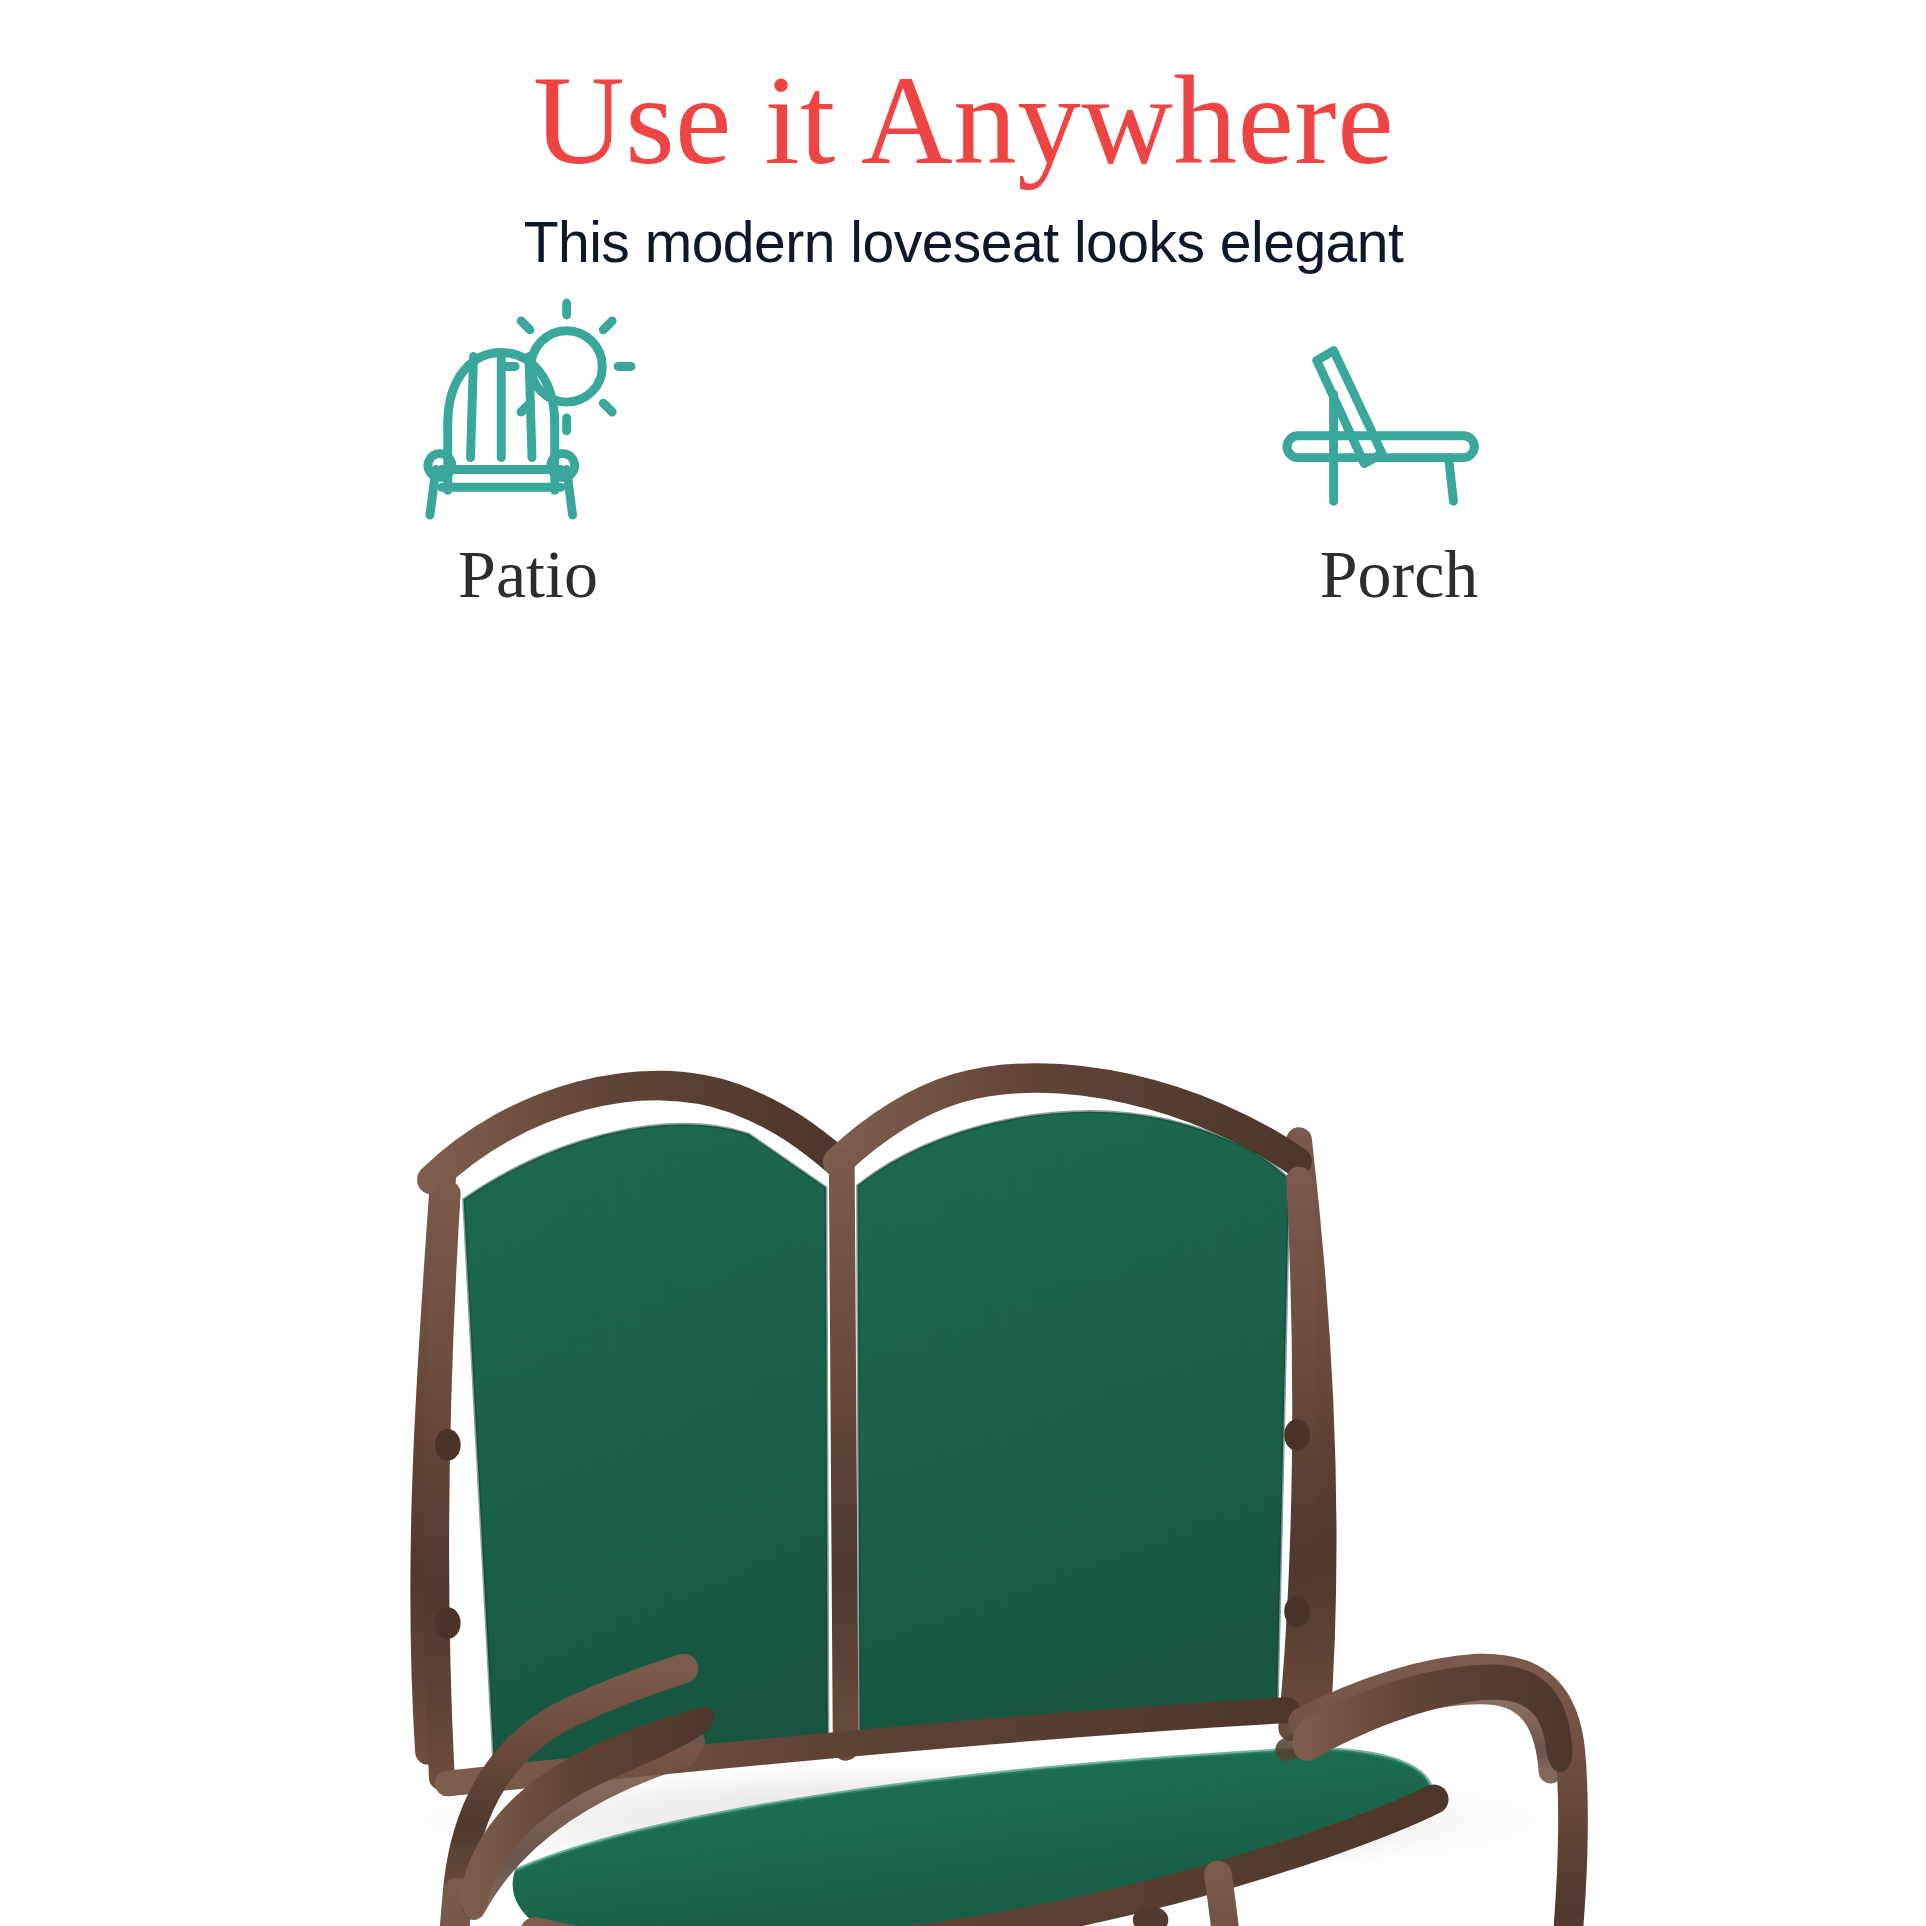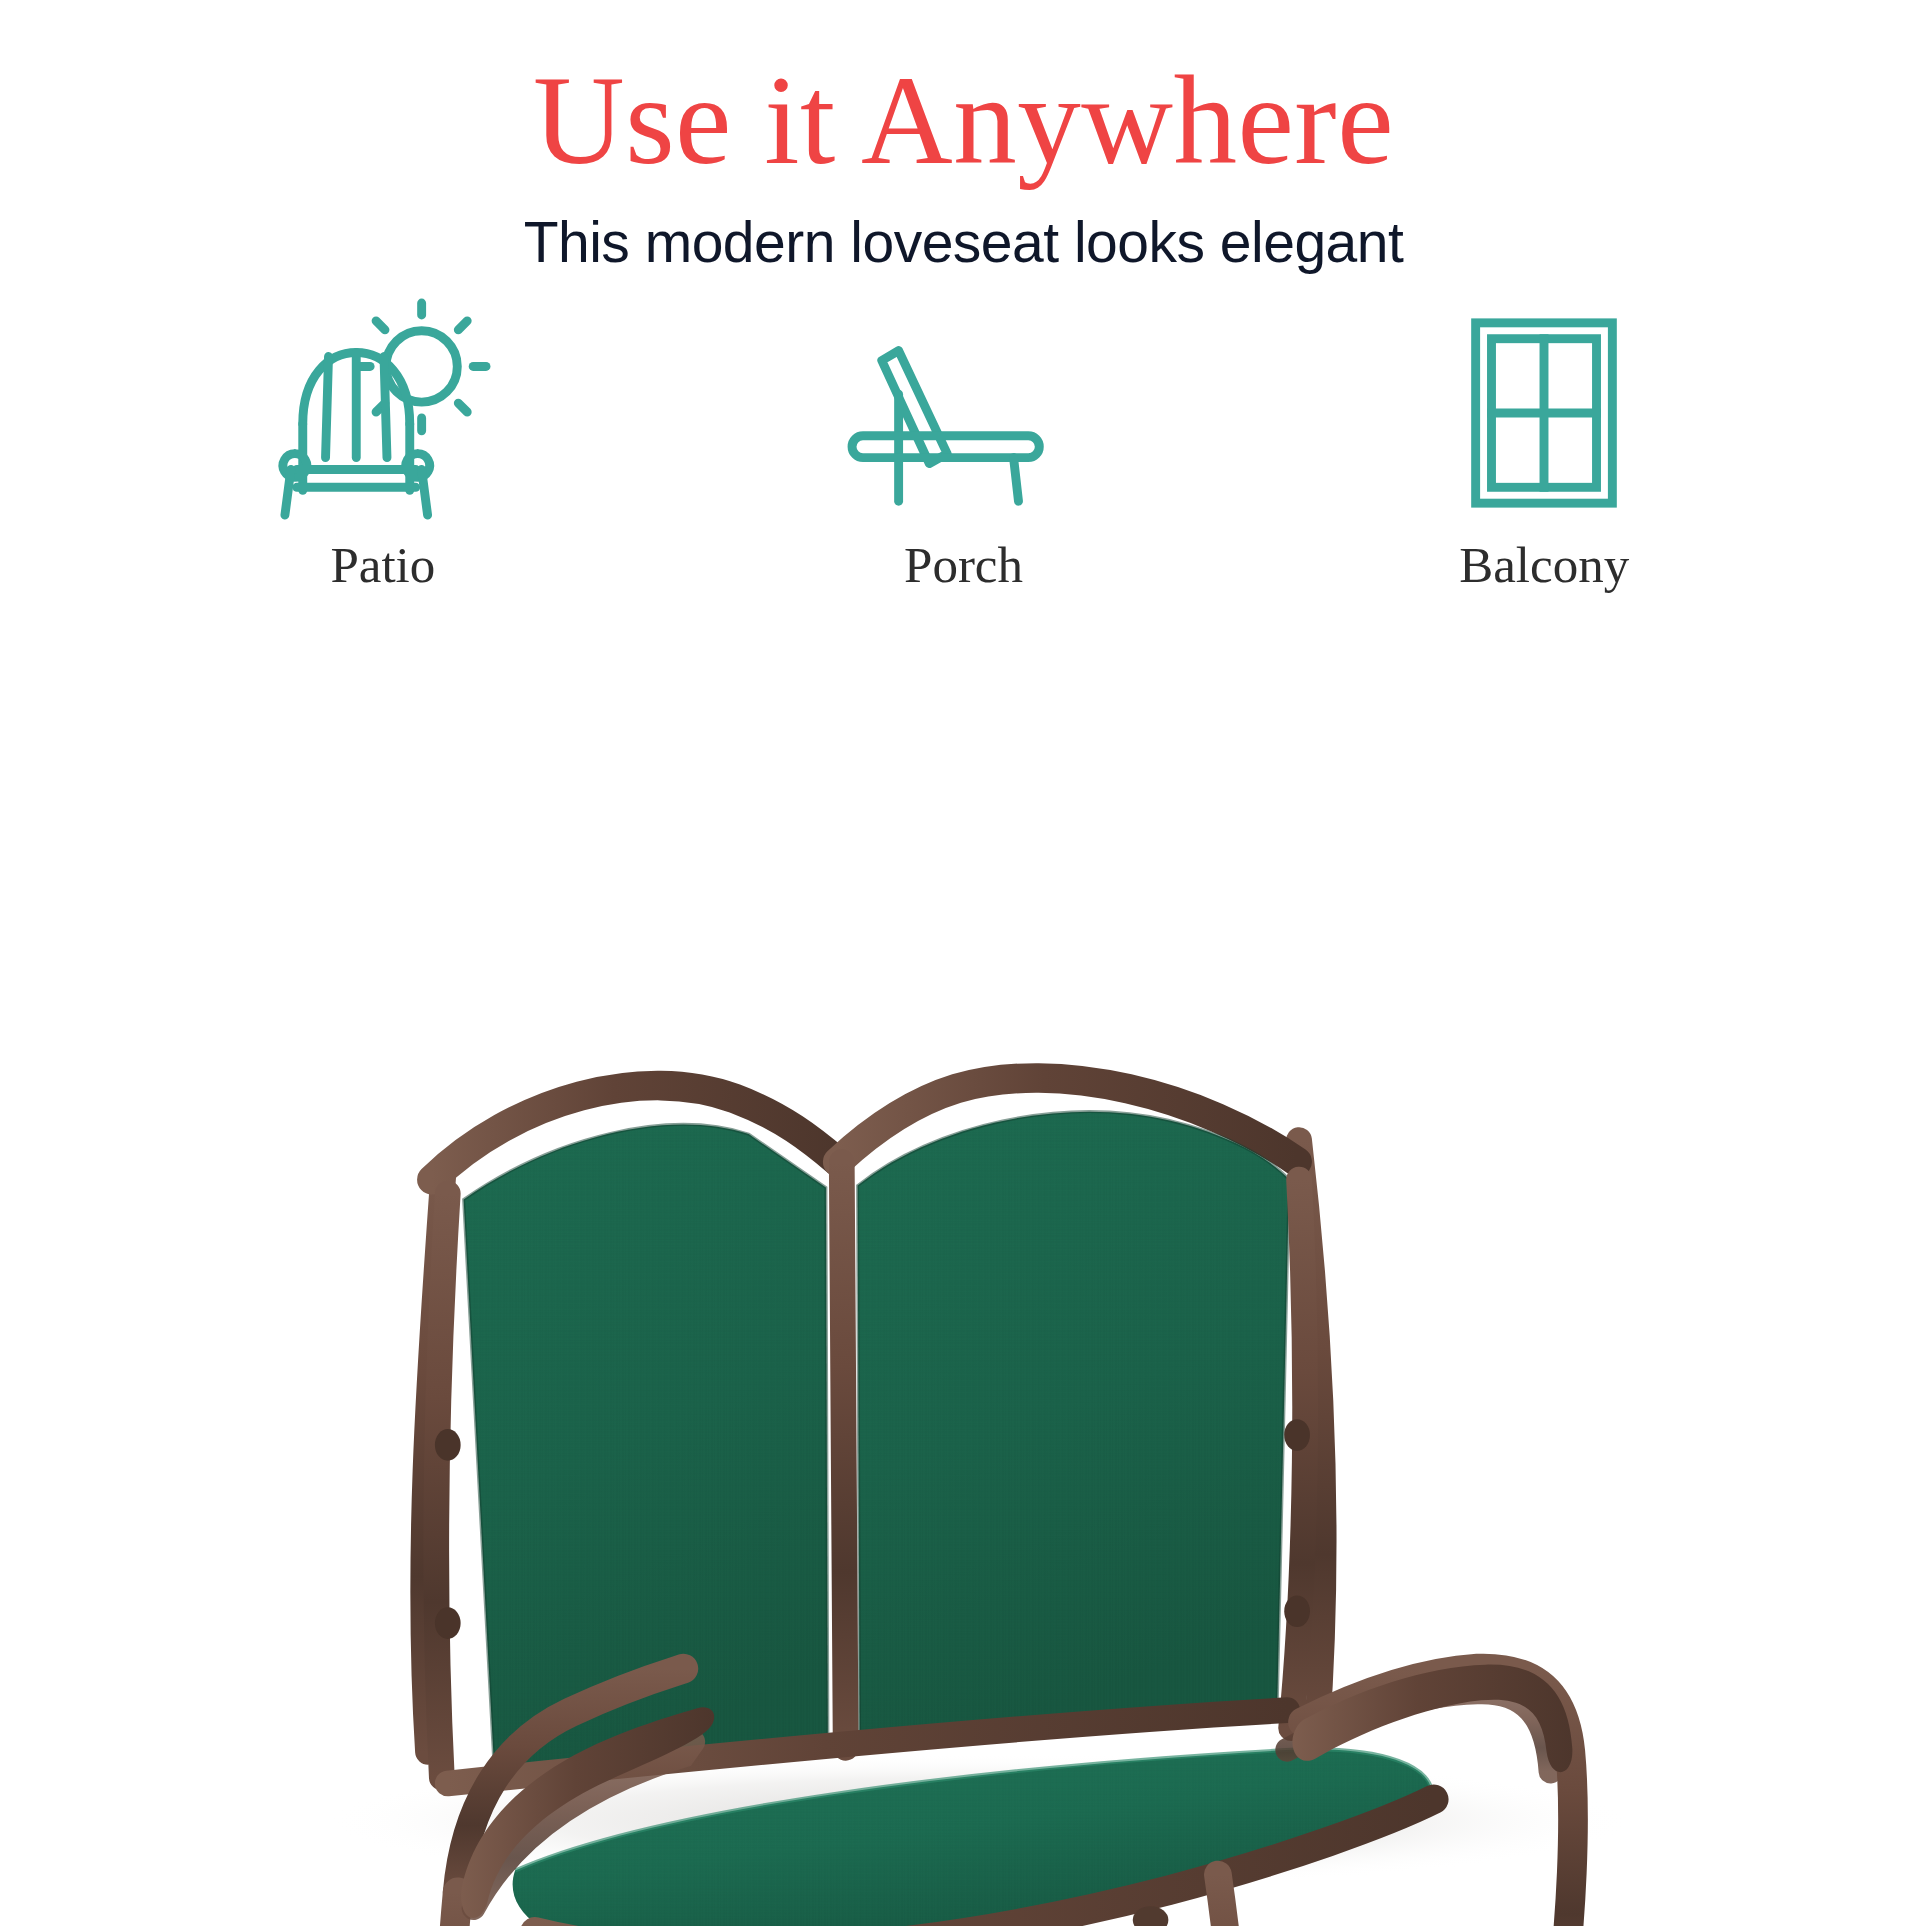--- a/index.html
+++ b/index.html
@@ -64,21 +64,21 @@
     width: 228px;
     height: 213px;
     display: flex;
     align-items: flex-end;
     justify-content: center;
   }
   .feature-icon svg { display: block; overflow: visible; }
   .feature-label {
     margin-top: 20px;
     font-family: "Liberation Serif", serif;
-    font-size: 51px;
+    font-size: 68px;
     line-height: 1;
     color: #2d2d2d;
     font-weight: 400;
   }
 
   
   #product-photo {
     position: absolute;
     left: 0;
     top: 752px;
@@ -144,34 +144,20 @@
         <line x1="49" y1="88" x2="49" y2="196"></line>
 
         <path d="M13 130 L180 130 a11 11 0 0 1 0 22 L13 152 a11 11 0 0 1 0 -22 Z"></path>
 
         <line x1="165" y1="152" x2="170" y2="196"></line>
       </svg>
     </div>
     <div class="feature-label">Porch</div>
   </div>
 
-  <div class="feature">
-    <div class="feature-icon">
-      <svg width="228" height="213" viewBox="0 0 230 215" fill="none" stroke="#3aa79b" stroke-width="9" stroke-linecap="square" stroke-linejoin="miter">
-
-        <rect x="46" y="16" width="138" height="182"></rect>
-
-        <rect x="62" y="32" width="106" height="150"></rect>
-
-        <line x1="115" y1="32" x2="115" y2="182"></line>
-        <line x1="62" y1="107" x2="168" y2="107"></line>
-      </svg>
-    </div>
-    <div class="feature-label">Balcony</div>
-  </div>
 
 
 </div>
 
 <div id="product-photo">
   <svg width="1927" height="1174" viewBox="0 0 1946 1186">
     <defs>
       <linearGradient id="frameGrad" x1="0" y1="0" x2="0" y2="1">
         <stop offset="0%" stop-color="#7a5a4c"></stop>
         <stop offset="35%" stop-color="#6a4a3d"></stop>

